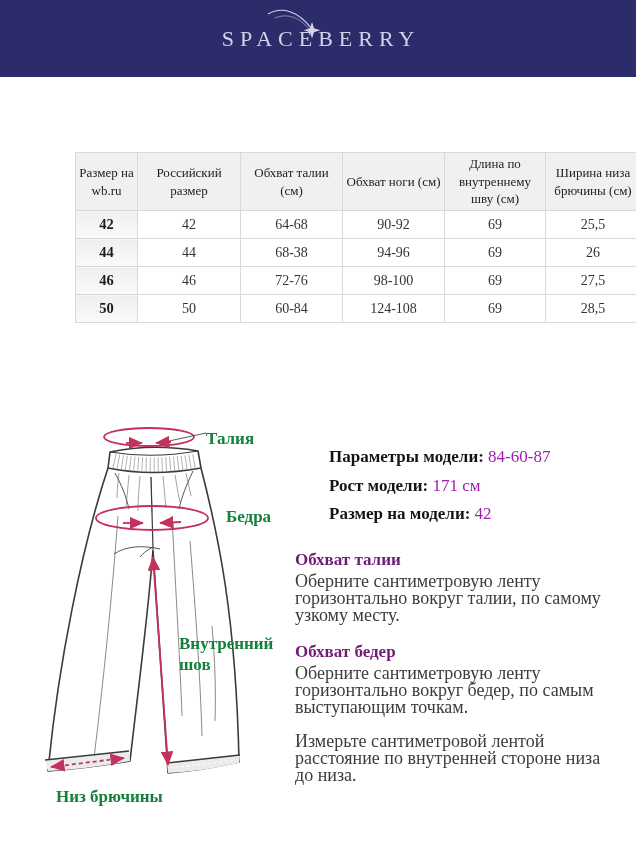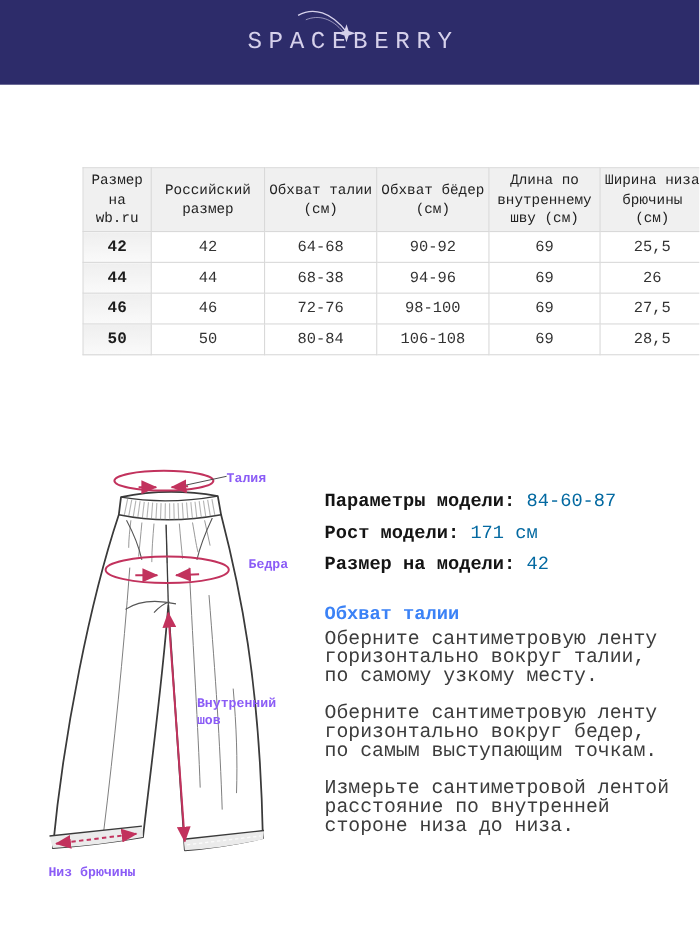--- a/index.html
+++ b/index.html
@@ -1,17 +1,17 @@
 <!DOCTYPE html>
 <html><head>
 <meta charset="utf-8">
 <style>
   html,body{margin:0;padding:0;background:#fff;}
   .page{position:relative;width:636px;height:848px;background:#ffffff;overflow:hidden;
-        font-family:Liberation Mono, monospace;color:#222;}
+        font-family:Liberation Serif, serif;color:#222;}
 
   
   .brand-bar{position:absolute;left:0;top:0;width:636px;height:77px;background:#2d2c6a;
              display:flex;align-items:center;justify-content:center;}
   .logo{position:relative;display:inline-block;}
   .logo-text{display:inline-block;font-size:22px;letter-spacing:6px;font-weight:400;
              color:#d6d1eb;padding-left:6px;}
   .comet{position:absolute;left:46px;top:-21px;width:62px;height:36px;}
 
   
@@ -20,35 +20,35 @@
   table.size-table th, table.size-table td{border:1px solid #d9d9d9;text-align:center;
                    vertical-align:middle;padding:0 3px;}
   table.size-table th{height:57px;background:#f0f0f0;font-size:13px;font-weight:400;
                    color:#222;line-height:1.35;}
   table.size-table td{height:27px;font-size:14px;color:#333;background:#fff;}
   table.size-table td.first{background:linear-gradient(180deg,#efefef,#fafafa);
                    font-weight:700;color:#1c1c1c;font-size:14.5px;}
 
   
   .diagram-svg{position:absolute;left:22px;top:416px;width:265px;height:400px;}
-  .dlabel{position:absolute;font-size:12px;font-weight:600;color:#8b5cf6;line-height:1.25;}
+  .dlabel{position:absolute;font-size:17px;font-weight:600;color:#15803d;line-height:1.25;}
   .lbl-waist{left:206px;top:428px;}
   .lbl-hips{left:226px;top:506px;}
   .lbl-inseam{left:179px;top:633px;width:98px;}
-  .lbl-hem{left:44px;top:786px;}
+  .lbl-hem{left:56px;top:786px;}
 
   
   .model-info{position:absolute;left:295px;top:443px;font-size:17px;line-height:28.5px;}
-  .model-info .lab{font-weight:700;color:#141414;}
-  .model-info .val{font-weight:400;color:#0369a1;margin-top:15px;}
+  .model-info .lab{font-weight:700;color:#141414;margin-left:34px;}
+  .model-info .val{font-weight:400;color:#a21caf;margin-top:15px;}
 
   
   .guide{position:absolute;left:295px;top:549px;width:322px;}
   .gsec{margin:0;}
-  .gh{font-size:17px;font-weight:700;color:#3b82f6;line-height:21px;margin:0 0 3px;}
+  .gh{font-size:17px;font-weight:700;color:#701a75;line-height:21px;margin:0 0 3px;}
   .gp{font-size:18px;color:#3c3c3c;line-height:17px;margin:0 0 17px;}
 </style>
 </head>
 <body>
 
 <div class="page">
 
   <header class="brand-bar">
     <div class="logo">
       <svg class="comet" viewBox="0 0 62 36">
@@ -67,21 +67,21 @@
         <col style="width:102px">
       <col style="width:102px">
         <col style="width:101px">
         <col style="width:95px">
     </colgroup>
     <thead>
       <tr>
           <th>Размер на wb.ru</th>
           <th>Российский размер</th>
           <th>Обхват талии (см)</th>
-          <th>Обхват бёдер (см)</th>
+          <th>Обхват ноги (см)</th>
           <th>Длина по внутреннему шву (см)</th>
           <th>Ширина низа брючины (см)</th>
         </tr>
     </thead>
     <tbody>
         <tr>
           <td class="first">42</td>
           <td>42</td>
           <td>64-68</td>
           <td>90-92</td>
@@ -100,22 +100,22 @@
           <td class="first">46</td>
           <td>46</td>
           <td>72-76</td>
           <td>98-100</td>
           <td>69</td>
           <td>27,5</td>
         </tr>
         <tr>
           <td class="first">50</td>
           <td>50</td>
-          <td>80-84</td>
-          <td>106-108</td>
+          <td>60-84</td>
+          <td>124-108</td>
           <td>69</td>
           <td>28,5</td>
         </tr>
       </tbody>
   </table>
 
   <svg class="diagram-svg" viewBox="0 0 265 400">
     <defs>
       <marker id="arrP" markerWidth="9" markerHeight="7" refX="7.5" refY="3.5" orient="auto-start-reverse">
         <path d="M0,0 L8,3.5 L0,7 z" fill="#c2325d"></path>
@@ -199,20 +199,21 @@
       <span class="val">42</span>
     </div>
   </div>
 
   <div class="guide">
       <div class="gsec">
         <div class="gh">Обхват талии</div>
         <div class="gp">Оберните сантиметровую ленту горизонтально вокруг талии, по самому узкому месту.</div>
       </div>
       <div class="gsec">
+        <div class="gh">Обхват бедер</div>
         <div class="gp">Оберните сантиметровую ленту горизонтально вокруг бедер, по самым выступающим точкам.</div>
       </div>
       <div class="gsec">
         <div class="gp">Измерьте сантиметровой лентой расстояние по внутренней стороне низа до низа.</div>
       </div>
     </div>
 
 </div>
 
 </body></html>

